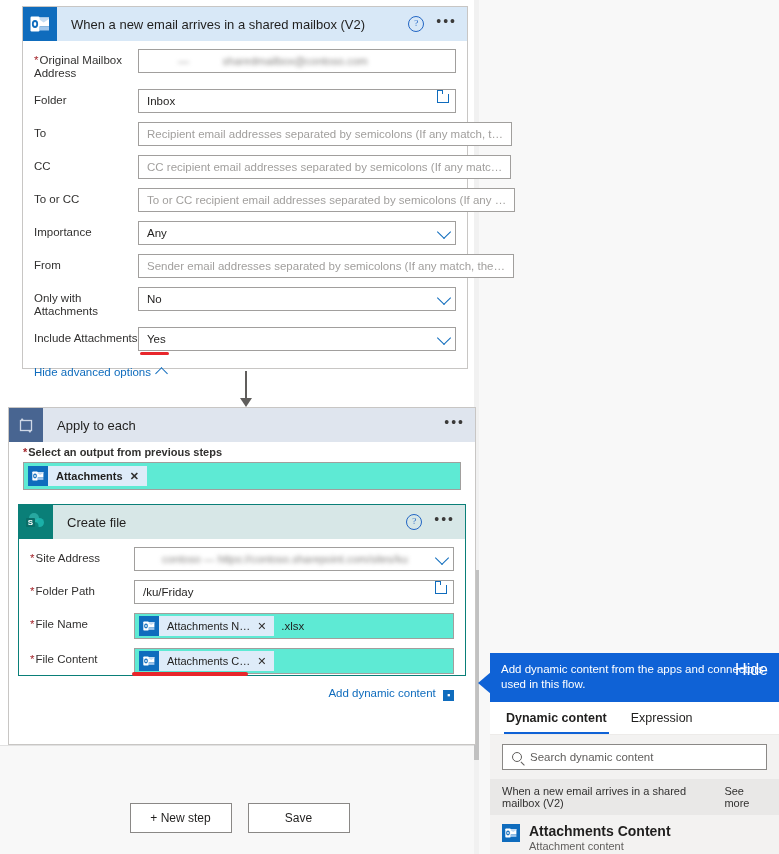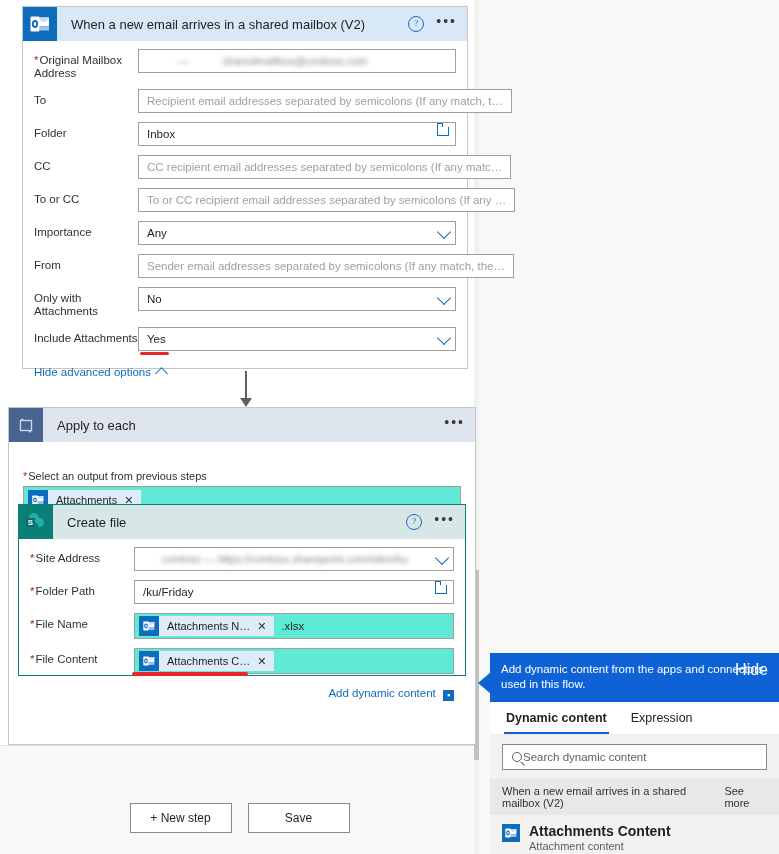--- a/index.html
+++ b/index.html
@@ -216,21 +216,21 @@
     border-top: 9px solid #605e5c;
   }
 
   
   #loop-card {
     left: 8px; top: 407px;
     width: 468px; height: 338px;
     border: 1px solid #c8c6c4;
   }
   #loop-card .card-head { background: #dfe5ee; }
-  .loop-body { padding: 28px 14px 0 14px; }
+  .loop-body { padding: 4px 14px 0 14px; font-weight: bold; }
   .small-req-label {
     font-size: 11px;
     color: #323130;
     margin-bottom: 4px;
   }
   .token-field {
     border: 1px solid #a19f9d;
     height: 26px;
     display: flex;
     align-items: center;
@@ -352,21 +352,21 @@
   .dyn-searchwrap {
     background: #f3f2f1;
     padding: 9px 12px;
   }
   .dyn-search {
     background: #fff;
     border: 1px solid #8a8886;
     height: 24px;
     display: flex;
     align-items: center;
-    gap: 1px;
+    gap: 8px;
     padding: 0 9px;
     font-size: 11.5px;
     color: #605e5c;
   }
   .mag {
     width: 8px; height: 8px;
     border: 1.4px solid #605e5c;
     border-radius: 50%;
     position: relative;
     flex: 0 0 8px;
@@ -466,31 +466,31 @@
     <div class="row">
       <div class="lbl"><span class="req">*</span><span>Original Mailbox Address</span></div>
       <div class="ctl">
         <div class="inp">
           <span class="blurtext" style="left:40px;">—&nbsp;&nbsp;&nbsp;&nbsp;&nbsp;&nbsp;&nbsp;&nbsp;&nbsp;&nbsp;&nbsp;sharedmailbox@contoso.com</span>
         </div>
       </div>
     </div>
 
     <div class="row">
-      <div class="lbl">To</div>
-      <div class="ctl">
-        <div class="inp ph">Recipient email addresses separated by semicolons (If any match, t…</div>
-      </div>
-    </div>
-
-    <div class="row">
       <div class="lbl">Folder</div>
       <div class="ctl">
         <div class="inp">Inbox</div>
         <div class="folder-ic"></div>
+      </div>
+    </div>
+
+    <div class="row">
+      <div class="lbl">To</div>
+      <div class="ctl">
+        <div class="inp ph">Recipient email addresses separated by semicolons (If any match, t…</div>
       </div>
     </div>
 
     <div class="row">
       <div class="lbl">CC</div>
       <div class="ctl">
         <div class="inp ph">CC recipient email addresses separated by semicolons (If any matc…</div>
       </div>
     </div>
 

